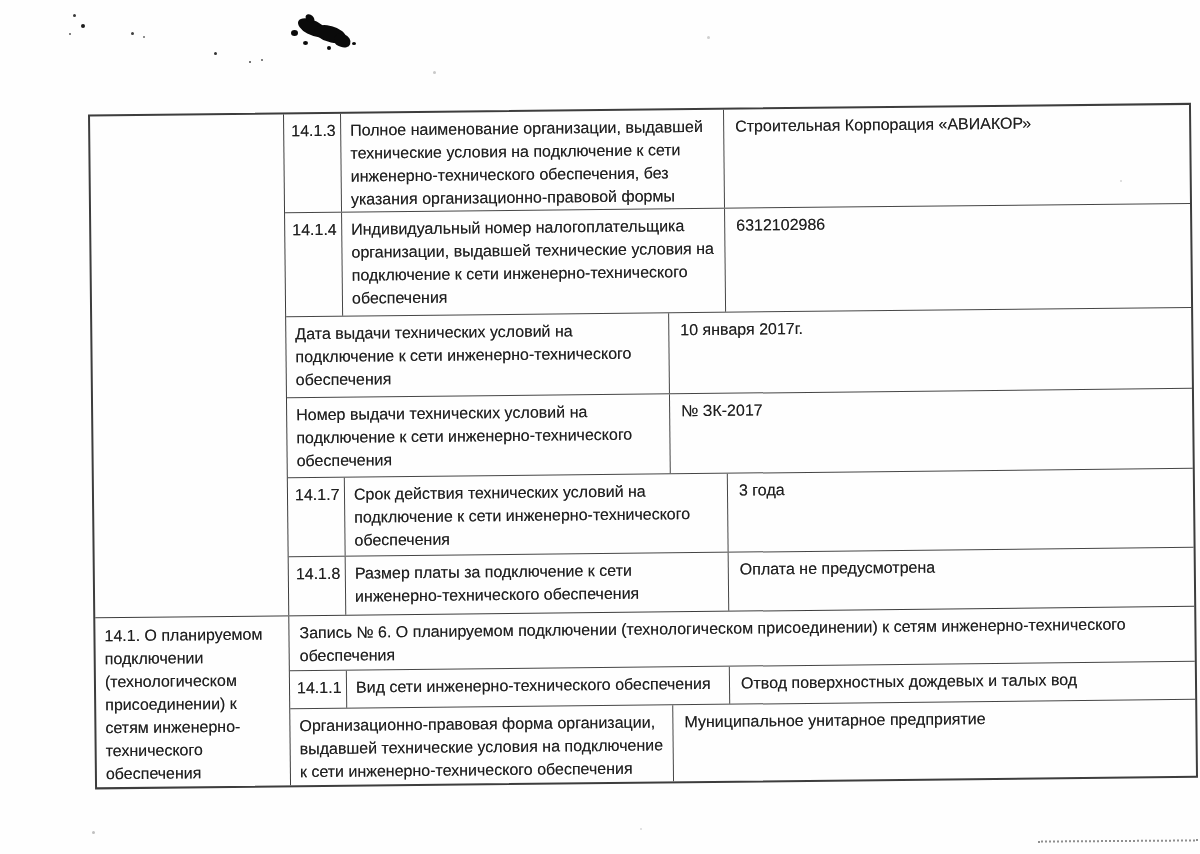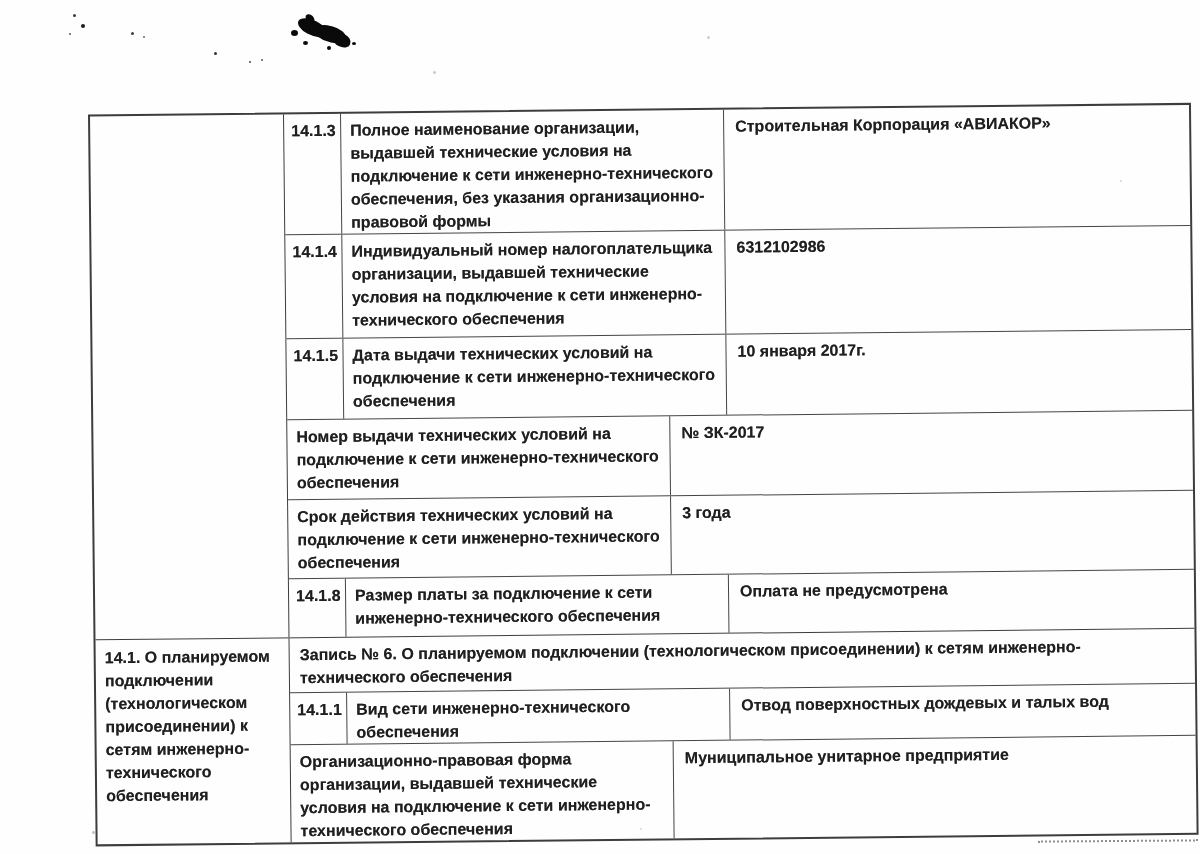--- a/index.html
+++ b/index.html
@@ -4,21 +4,21 @@
 <style>
   html,body{margin:0;padding:0;}
   body{
     width:1200px;height:854px;
     background:#ffffff;
     font-family:"Liberation Sans", sans-serif;
     color:#1f1f1f;
     overflow:hidden;
     position:relative;
   }
-  .page{position:absolute;inset:0;background:#fefefe;font-weight:bold;}
+  .page{position:absolute;inset:0;background:#fefefe;}
 
   
   .speck{position:absolute;border-radius:50%;}
   .blob-part{position:absolute;background:#0a0a0a;}
   .dotted-line{position:absolute;left:1038px;top:840px;width:160px;border-top:2px dotted #8f8f8f;transform:rotate(-0.4deg);}
 
   
   .doc-table{
     position:absolute;left:88px;top:114px;width:1103px;
     transform:rotate(-0.6deg);transform-origin:40px 0;
@@ -109,31 +109,31 @@
           <div class="cell cell-value">Строительная Корпорация «АВИАКОР»</div>
         </div>
 
         <div class="t-row divided h-r4">
           <div class="cell cell-num">14.1.4</div>
           <div class="cell cell-label">Индивидуальный номер налогоплательщика организации, выдавшей технические условия на подключение к сети инженерно-технического обеспечения</div>
           <div class="cell cell-value">6312102986</div>
         </div>
 
         <div class="t-row divided h-r5">
-          <div class="cell cell-num">14.1.5</div>
           <div class="cell cell-label">Дата выдачи технических условий на подключение к сети инженерно-технического обеспечения</div>
           <div class="cell cell-value">10 января 2017г.</div>
         </div>
 
         <div class="t-row divided h-r6">
           <div class="cell cell-label">Номер выдачи технических условий на подключение к сети инженерно-технического обеспечения</div>
           <div class="cell cell-value">№ ЗК-2017</div>
         </div>
 
         <div class="t-row divided h-r7">
+          <div class="cell cell-num">14.1.7</div>
           <div class="cell cell-label">Срок действия технических условий на подключение к сети инженерно-технического обеспечения</div>
           <div class="cell cell-value">3 года</div>
         </div>
 
         <div class="t-row h-r8">
           <div class="cell cell-num">14.1.8</div>
           <div class="cell cell-label">Размер платы за подключение к сети инженерно-технического обеспечения</div>
           <div class="cell cell-value">Оплата не предусмотрена</div>
         </div>
 

